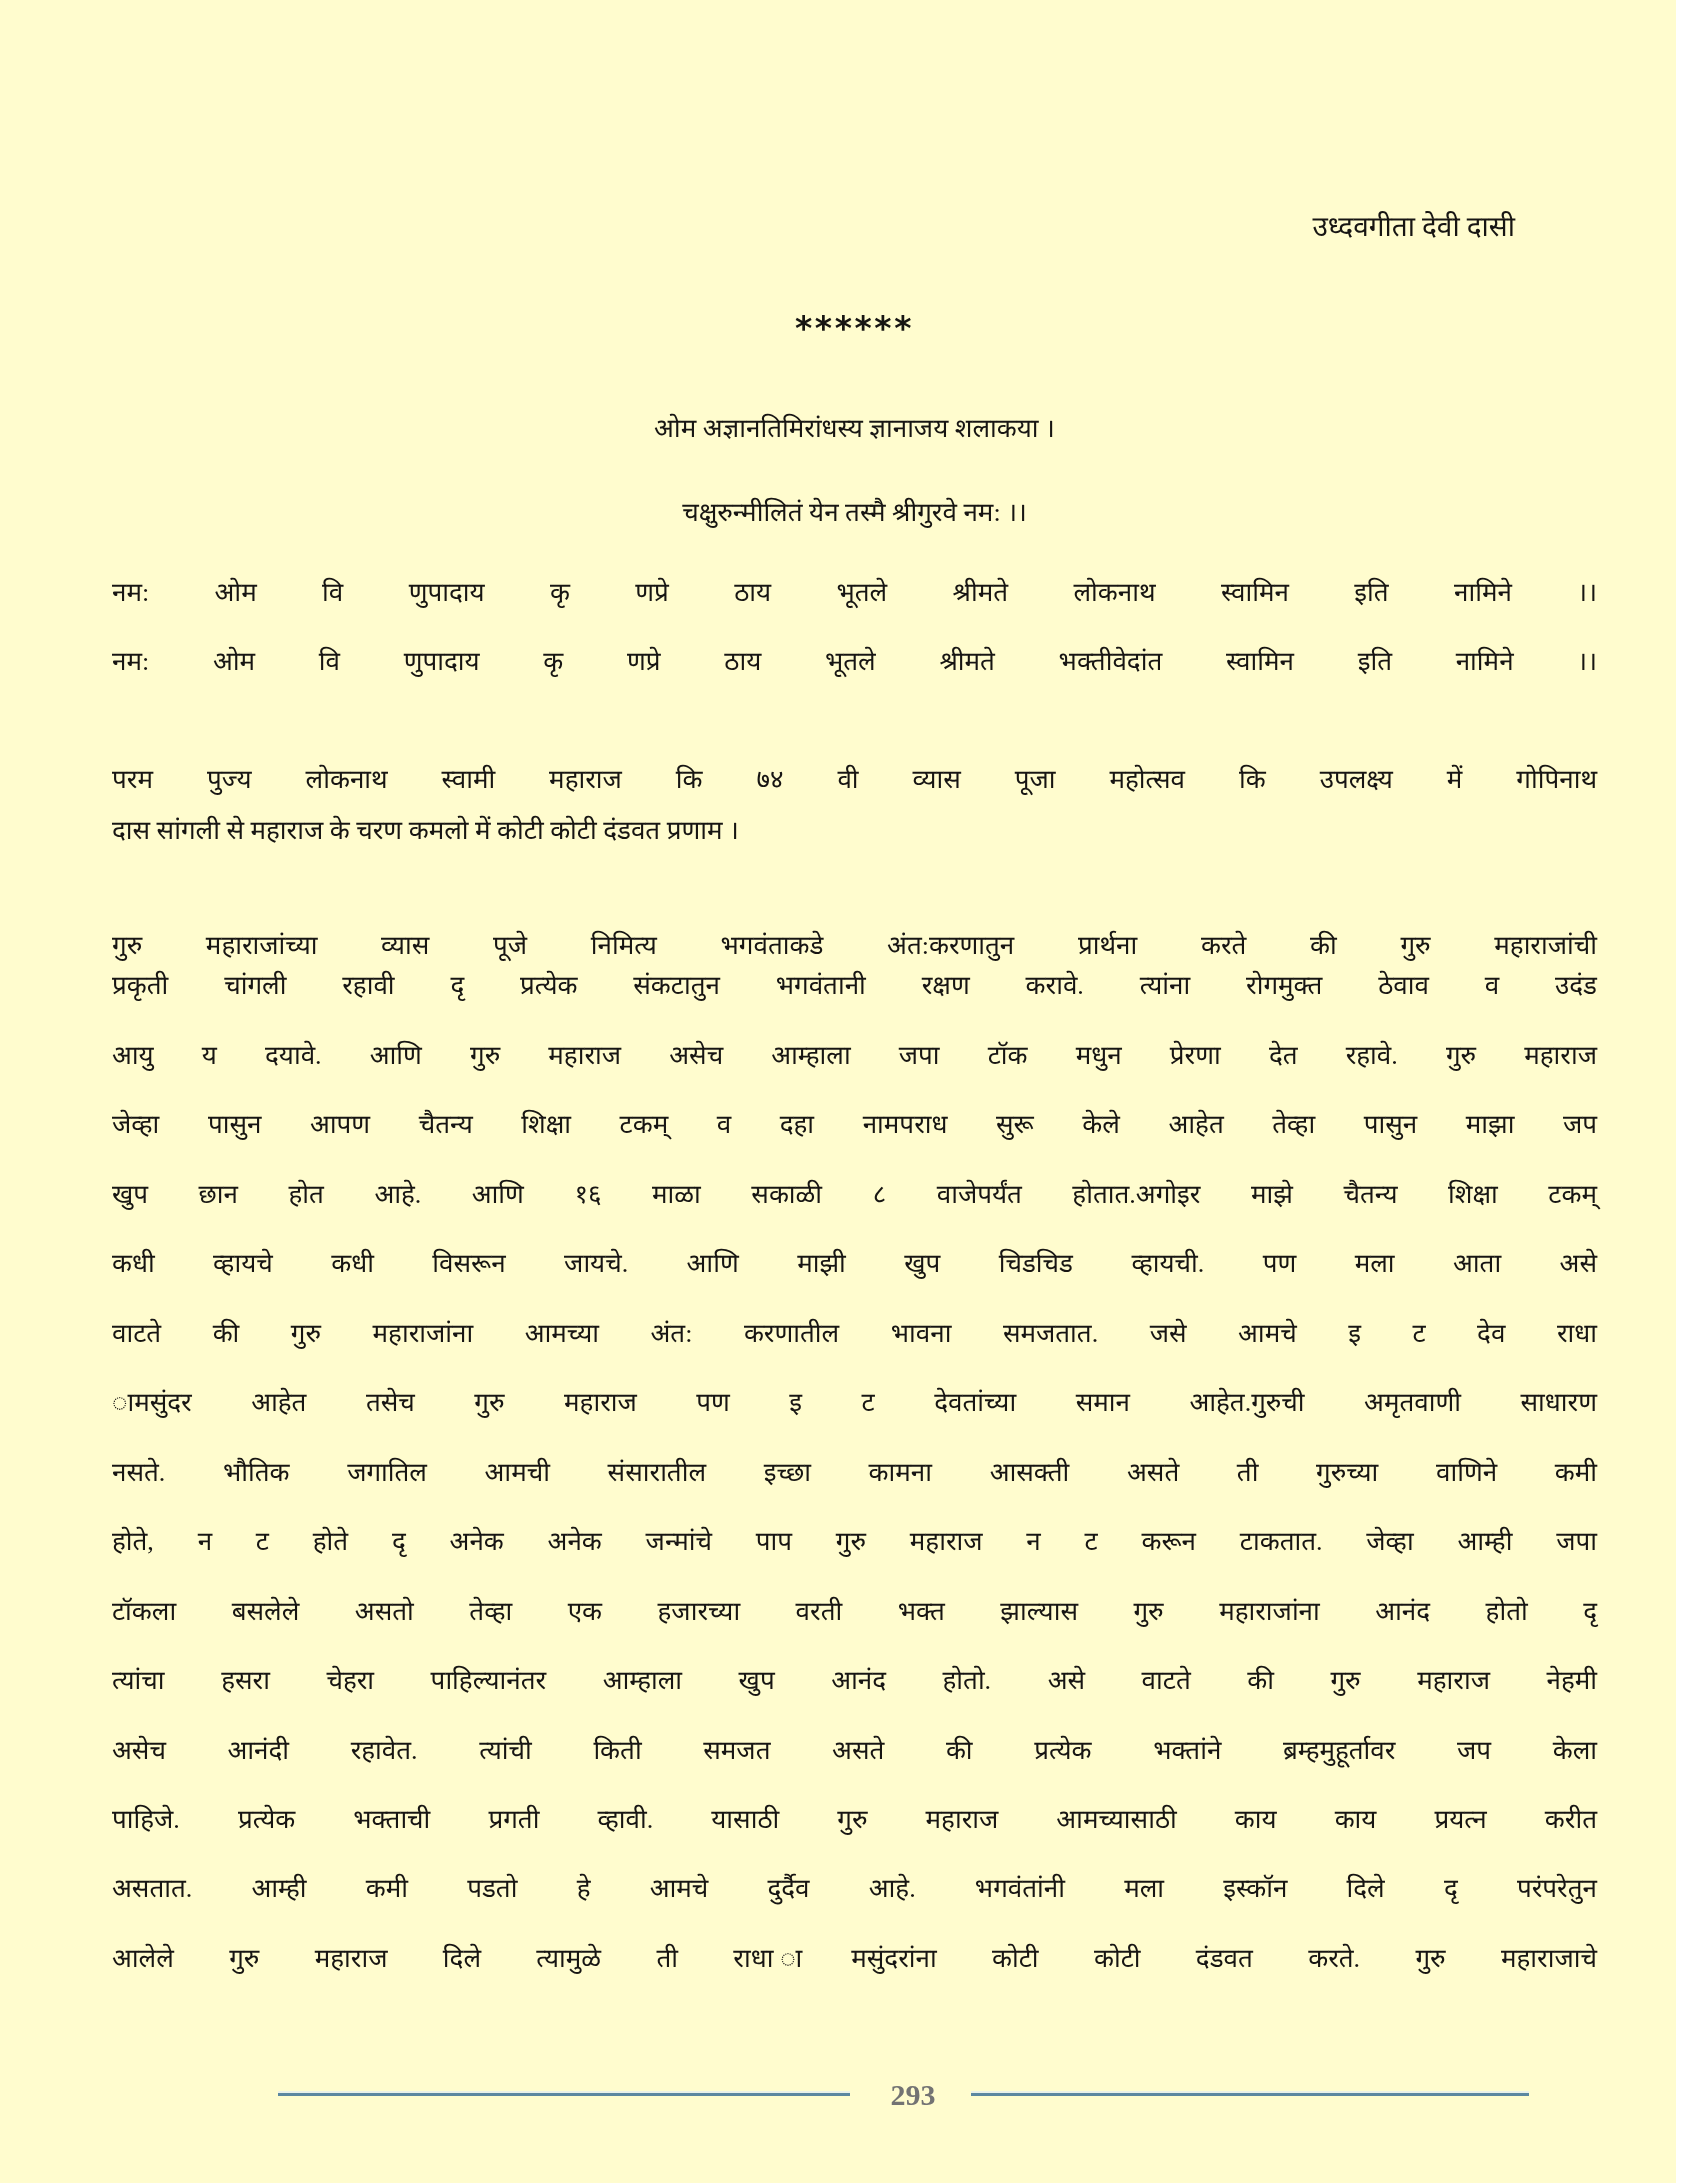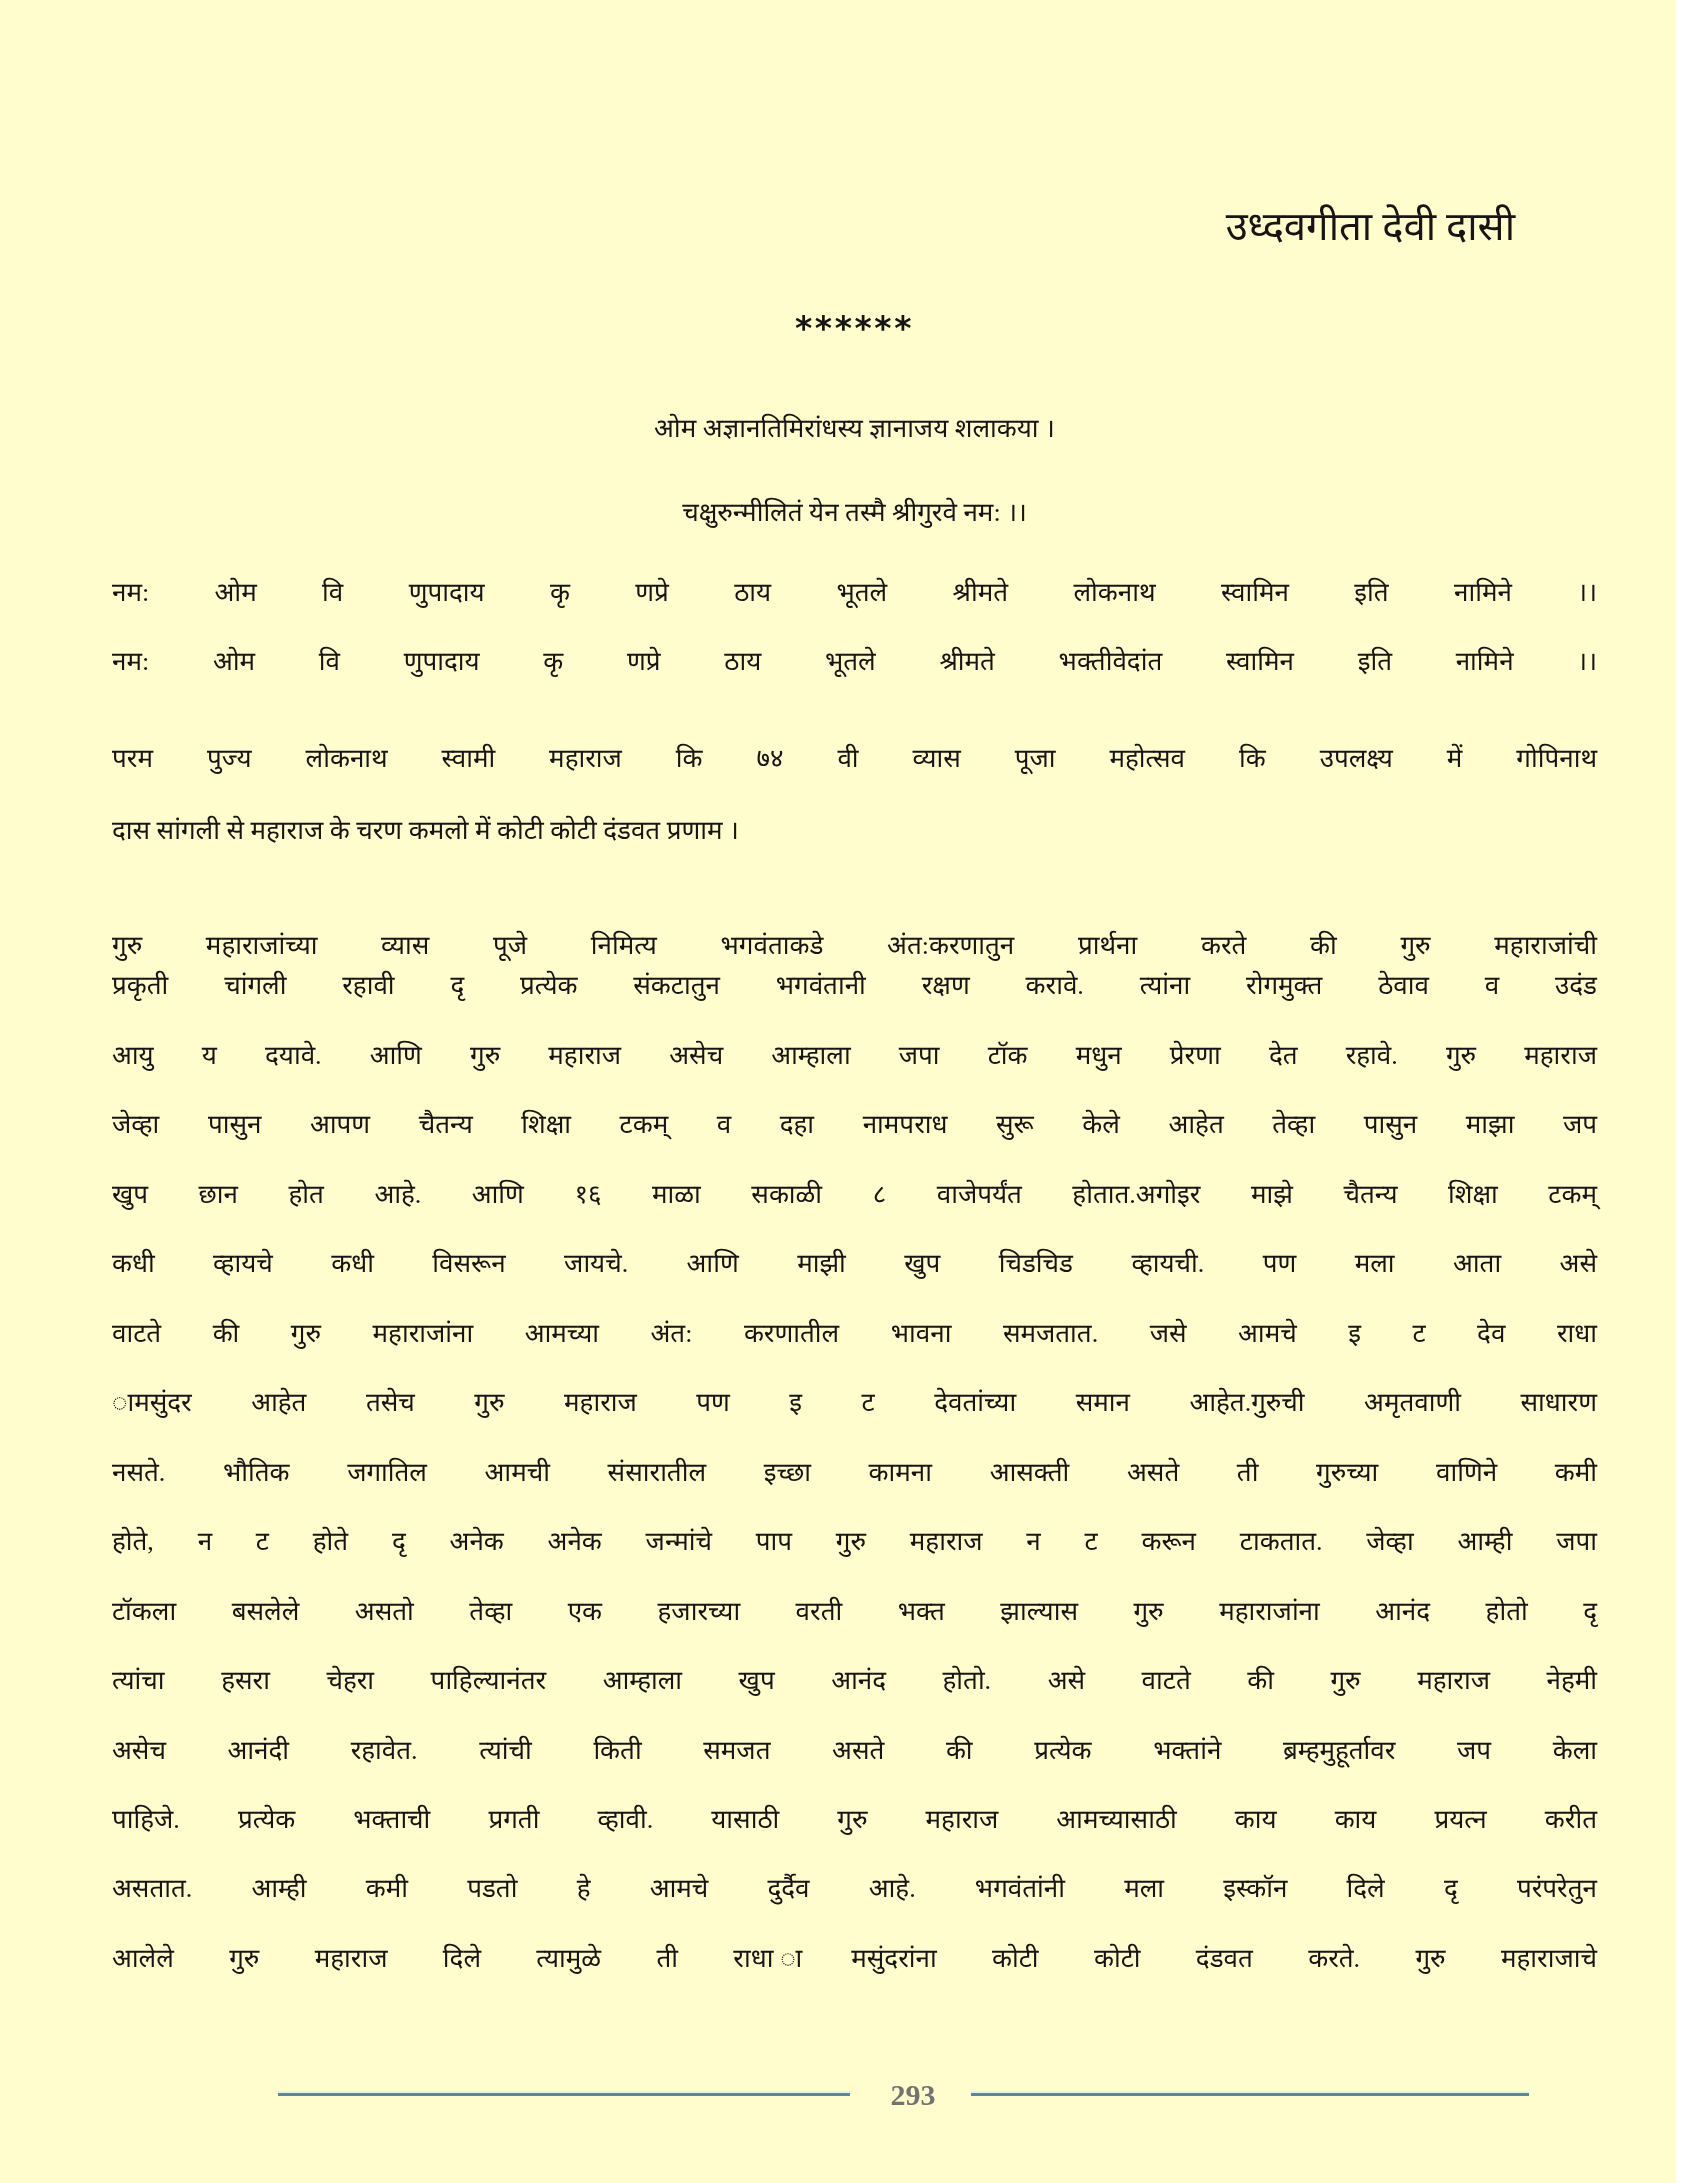--- a/index.html
+++ b/index.html
@@ -26,21 +26,21 @@
     line-height: 69px;
     white-space: nowrap;
   }
   .center { text-align: center; white-space: normal; }
   .right  { text-align: right;  white-space: normal; width: 1403px; }
   .justline {
     white-space: normal;
     text-align: justify;
     text-align-last: justify;
   }
-  .header-author { font-size: 40px; }
+  .header-author { font-size: 28px; }
   .stars {
     font-family: "DejaVu Sans", sans-serif;
     font-weight: bold;
     font-size: 33px;
     letter-spacing: 2.6px;
   }
   .footer-num {
     position: absolute;
     top: 2075px;
     left: 857px;
@@ -68,21 +68,21 @@
   <div class="txt right header-author" style="top:192px;">उध्दवगीता देवी दासी</div>
 
   <div class="txt center stars" style="top:294px;">******</div>
 
   <div class="txt center" style="top:394px;">ओम अज्ञानतिमिरांधस्य ज्ञानाजय शलाकया ।</div>
   <div class="txt center" style="top:478px;">चक्षुरुन्मीलितं येन तस्मै श्रीगुरवे नम: ।।</div>
 
   <div class="txt justline" style="top:558px;">नम: ओम वि णुपादाय कृ णप्रे ठाय भूतले श्रीमते लोकनाथ स्वामिन इति नामिने ।।</div>
   <div class="txt justline" style="top:627px;">नम: ओम वि णुपादाय कृ णप्रे ठाय भूतले श्रीमते भक्तीवेदांत स्वामिन इति नामिने ।।</div>
 
-  <div class="txt justline" style="top:724px;">परम पुज्य लोकनाथ स्वामी महाराज कि ७४ वी व्यास पूजा महोत्सव कि उपलक्ष्य में गोपिनाथ</div>
+  <div class="txt justline" style="top:745px;">परम पुज्य लोकनाथ स्वामी महाराज कि ७४ वी व्यास पूजा महोत्सव कि उपलक्ष्य में गोपिनाथ</div>
   <div class="txt" style="top:796px;">दास सांगली से महाराज के चरण कमलो में कोटी कोटी दंडवत प्रणाम ।</div>
 
   <div class="txt justline" style="top:911px;">गुरु महाराजांच्या व्यास पूजे निमित्य भगवंताकडे अंत:करणातुन प्रार्थना करते की गुरु महाराजांची</div>
   <div class="txt justline" style="top:951px;">प्रकृती चांगली रहावी दृ प्रत्येक संकटातुन भगवंतानी रक्षण करावे. त्यांना रोगमुक्त ठेवाव व उदंड</div>
   <div class="txt justline" style="top:1021px;">आयु य दयावे. आणि गुरु महाराज असेच आम्हाला जपा टॉक मधुन प्रेरणा देत रहावे. गुरु महाराज</div>
   <div class="txt justline" style="top:1090px;">जेव्हा पासुन आपण चैतन्य शिक्षा टकम् व दहा नामपराध सुरू केले आहेत तेव्हा पासुन माझा जप</div>
   <div class="txt justline" style="top:1160px;">खुप छान होत आहे. आणि १६ माळा सकाळी ८ वाजेपर्यंत होतात.अगोइर माझे चैतन्य शिक्षा टकम्</div>
   <div class="txt justline" style="top:1229px;">कधी व्हायचे कधी विसरून जायचे. आणि माझी खुप चिडचिड व्हायची. पण मला आता असे</div>
   <div class="txt justline" style="top:1299px;">वाटते की गुरु महाराजांना आमच्या अंत: करणातील भावना समजतात. जसे आमचे इ ट देव राधा</div>
   <div class="txt justline" style="top:1368px;">ामसुंदर आहेत तसेच गुरु महाराज पण इ ट देवतांच्या समान आहेत.गुरुची अमृतवाणी साधारण</div>

